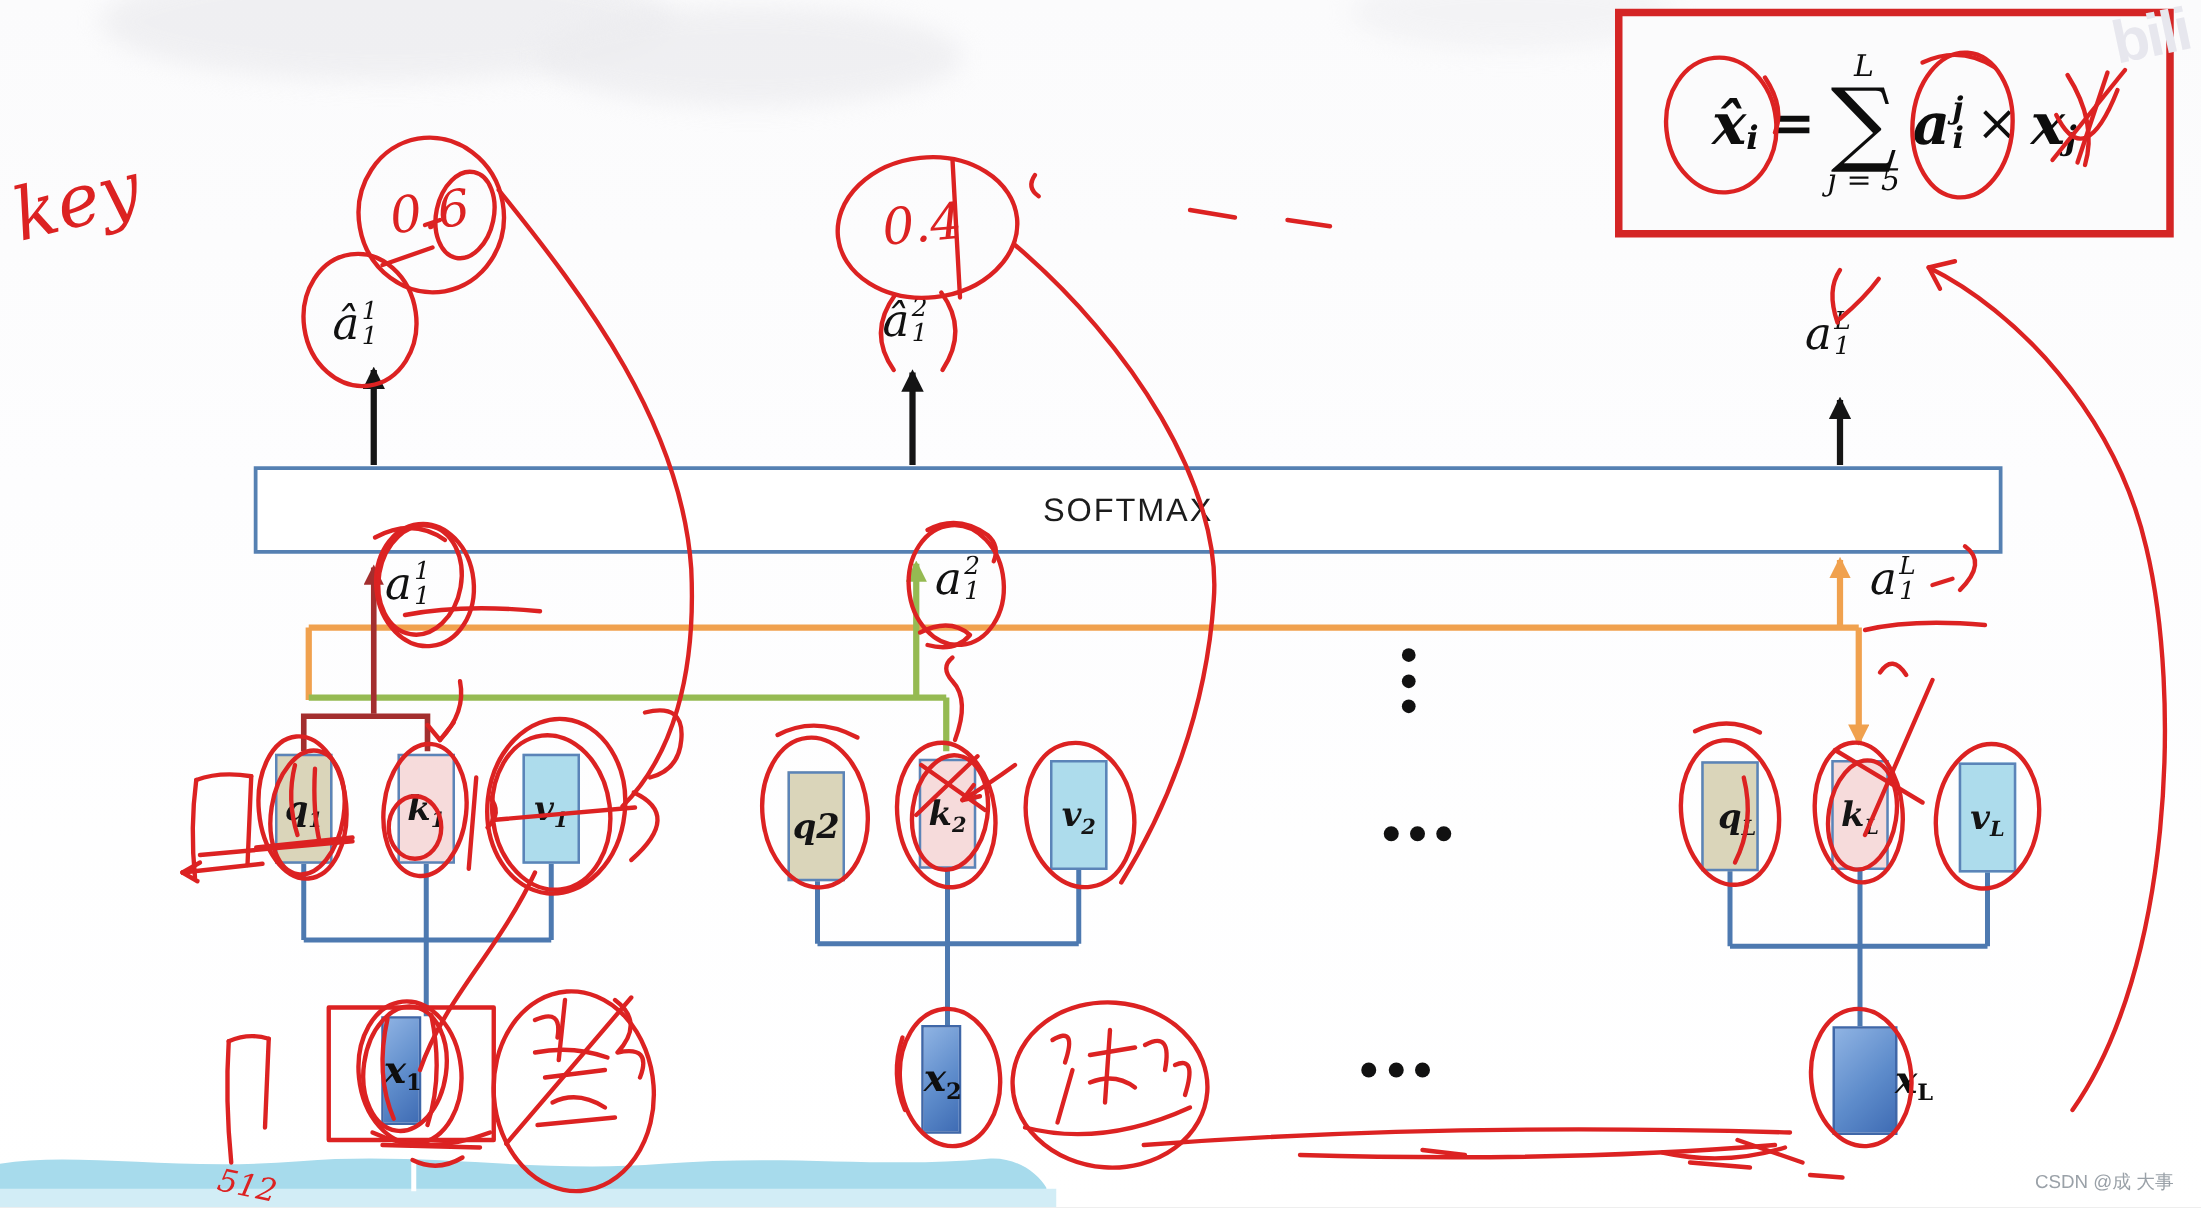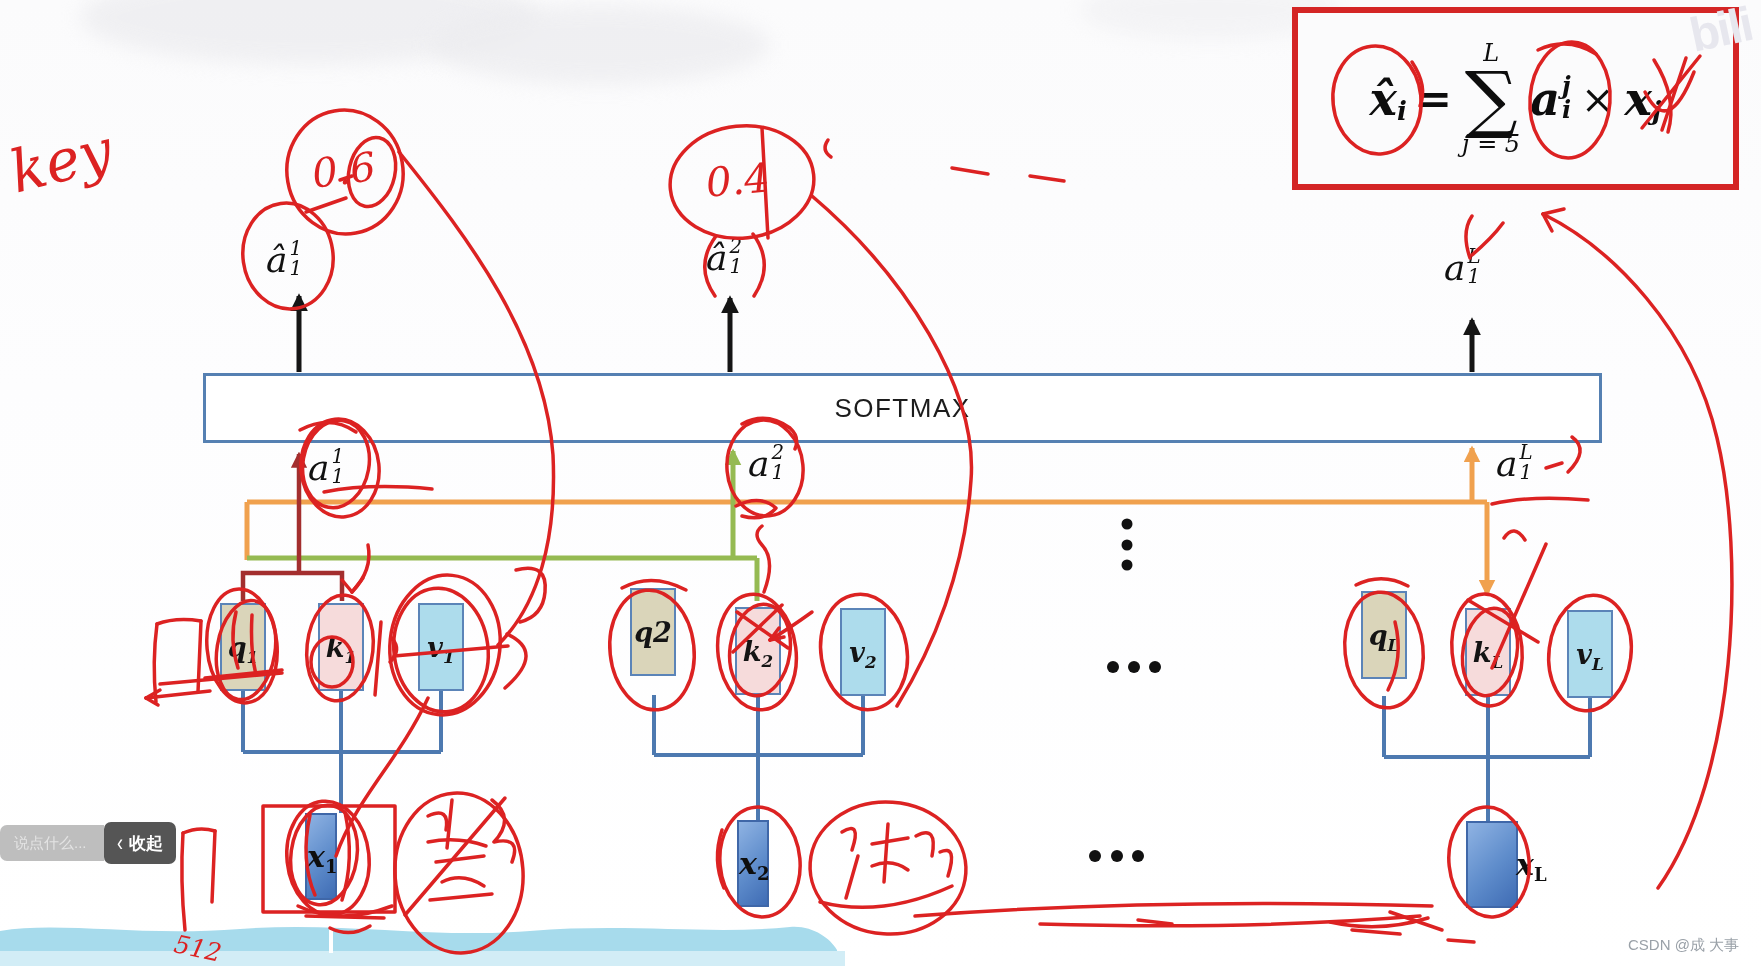--- a/index.html
+++ b/index.html
@@ -196,30 +196,30 @@
 
   <div class="vbox q-fill" style="left:220px;top:603px;">
       <span><span>q</span><sub>1</sub></span>
     </div>
   <div class="vbox k-fill" style="left:318px;top:603px;">
       <span><span>k</span><sub>1</sub></span>
     </div>
   <div class="vbox v-fill" style="left:418px;top:603px;font-style:italic;">
       <span><span>v</span><sub>1</sub></span>
     </div>
-  <div class="vbox q-fill" style="left:630px;top:588px;">
+  <div class="vbox q-fill" style="left:630px;top:617px;">
       <span><span>q2</span><sub></sub></span>
     </div>
   <div class="vbox k-fill" style="left:735px;top:607px;">
       <span><span>k</span><sub>2</sub></span>
     </div>
   <div class="vbox v-fill" style="left:840px;top:608px;">
       <span><span>v</span><sub>2</sub></span>
     </div>
-  <div class="vbox q-fill" style="left:1361px;top:591px;">
+  <div class="vbox q-fill" style="left:1361px;top:609px;justify-content:flex-end;">
       <span><span>q</span><sub>L</sub></span>
     </div>
   <div class="vbox k-fill" style="left:1465px;top:608px;">
       <span><span>k</span><sub>L</sub></span>
     </div>
   <div class="vbox v-fill" style="left:1567px;top:610px;">
       <span><span>v</span><sub>L</sub></span>
     </div>
 
   <div class="xbox" style="left:305px;top:813px;">
@@ -409,26 +409,17 @@
       <path d="M1412,62 Q1428,86 1420,106"></path>
       <ellipse cx="1570" cy="100" rx="40" ry="58" transform="rotate(4 1570 100)"></ellipse>
       <path d="M1538,50 Q1568,36 1596,54"></path>
       <path d="M1642,128 L1700,56"></path>
       <path d="M1654,60 Q1678,98 1668,132"></path>
       <path d="M1686,58 L1662,130"></path>
       <path d="M1645,92 Q1668,138 1694,72"></path>
     </g>
   </svg>
 
-  <div class="chat">
-    <div class="chat-input">
-      <span>说点什么...</span>
-    </div>
-    <div class="chat-collapse">
-      <span class="chevron">‹</span>
-      <span>收起</span>
-    </div>
-  </div>
 
   <div class="csdn">CSDN @成 大事</div>
   <div class="bili">bili</div>
 
 </div>
 
 </body></html>

